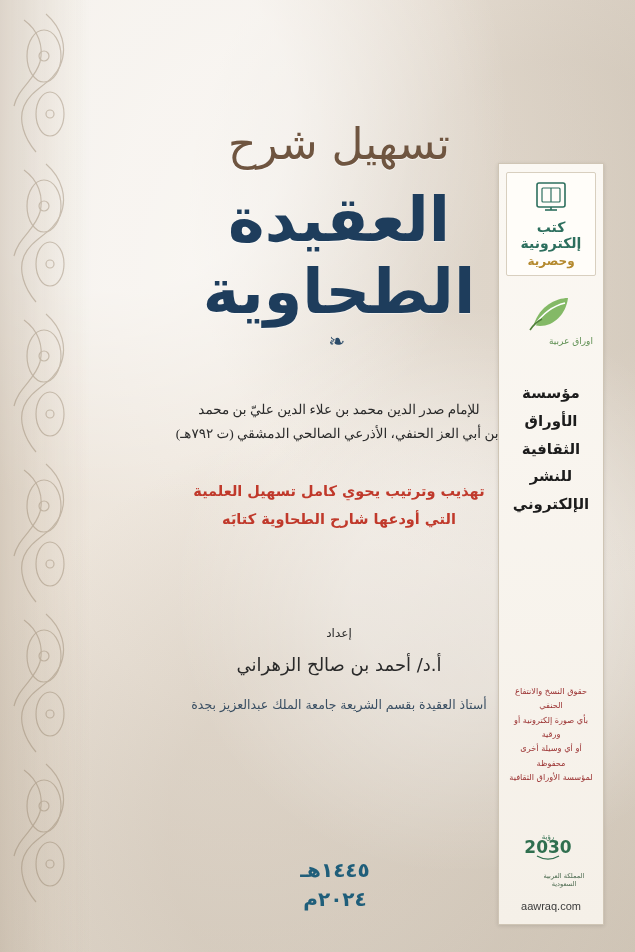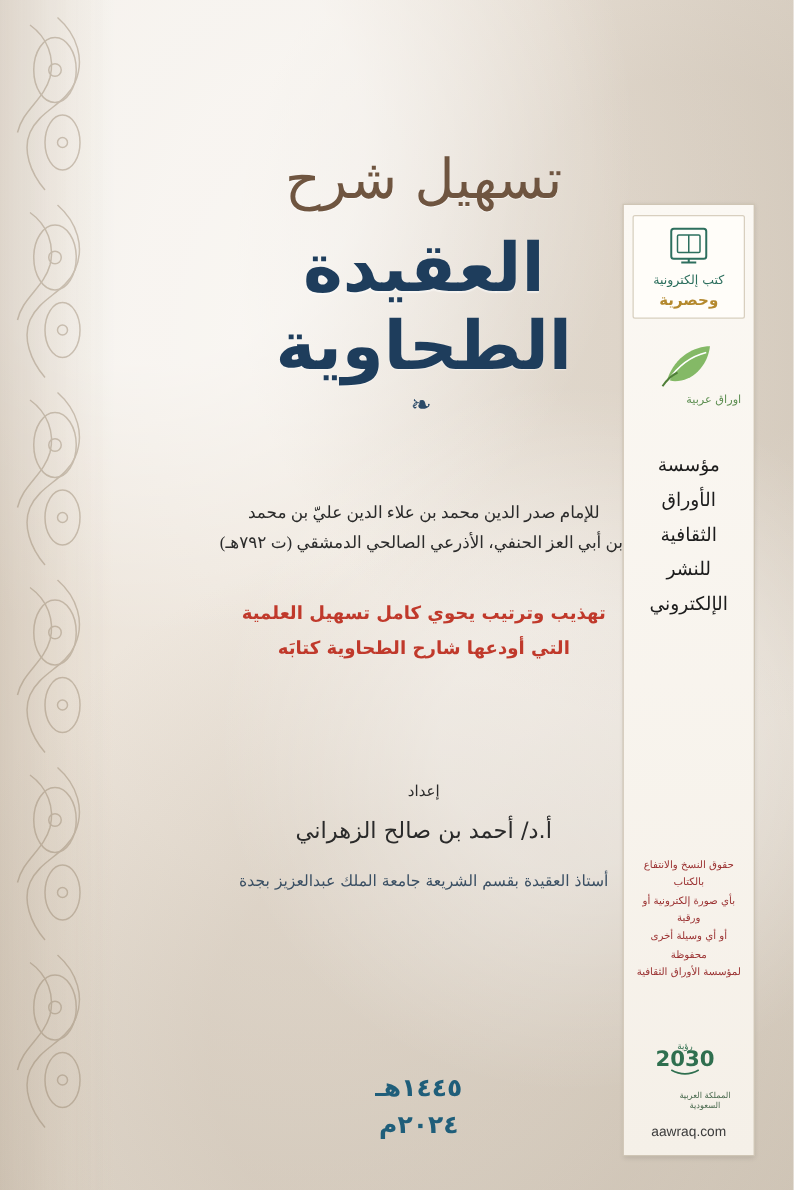--- a/index.html
+++ b/index.html
@@ -68,21 +68,21 @@
     font-family: "DejaVu Sans", sans-serif;
     font-size: 44px;
     color: #6f5540;
     letter-spacing: 1px;
     line-height: 1.1;
     text-shadow: 0 1px 0 rgba(255,255,255,.55);
   }
   .title-main {
     margin-top: 16px;
     font-family: "DejaVu Sans", sans-serif;
-    font-size: 54px;
+    font-size: 62px;
     font-weight: bold;
     color: #1e3d5c;
     line-height: 1.15;
     text-shadow: 0 1px 1px rgba(255,255,255,.5);
   }
   .title-flourish {
     margin-top: 2px;
     font-size: 20px;
     color: #2b4a68;
     letter-spacing: 4px;
@@ -169,23 +169,23 @@
     background: #fffdf9;
     padding: 6px 2px 7px 2px;
     border-radius: 2px;
   }
   .badge .glyph-box {
     width: 38px;
     height: 36px;
     margin: 0 auto 4px auto;
   }
   .badge .l1 {
-    font-size: 10px;
+    font-size: 14px;
     color: #2d6f5e;
-    font-weight: normal;
+    font-weight: bold;
     letter-spacing: .2px;
   }
   .badge .l2 {
     margin-top: 3px;
     font-size: 12px;
     color: #b4892e;
     font-weight: bold;
   }
 
   .logo-block {
@@ -200,21 +200,21 @@
     margin-top: 2px;
     font-size: 9px;
     color: #5e8f52;
     letter-spacing: .3px;
     padding-left: 40px;
   }
 
   .pub-name {
     margin-top: 34px;
     font-size: 15px;
-    font-weight: normal;
+    font-weight: bold;
     color: #1c1c1c;
     line-height: 1.85;
     letter-spacing: .5px;
   }
 
   .rights {
     position: absolute;
     left: 0;
     right: 0;
     top: 520px;
@@ -376,21 +376,21 @@
 
     <div class="pub-name">
       <div>مؤسسة</div>
       <div>الأوراق</div>
       <div>الثقافية</div>
       <div>للنشر</div>
       <div>الإلكتروني</div>
     </div>
 
     <div class="rights">
-      <div>حقوق النسخ والانتفاع بالكتاب</div>
+      <div>حقوق النسخ والانتفاع الحنفي</div>
       <div>بأي صورة إلكترونية أو ورقية</div>
       <div>أو أي وسيلة أخرى محفوظة</div>
       <div>لمؤسسة الأوراق الثقافية</div>
     </div>
 
     <div class="vision">
       <div class="v-mark">
         <svg viewBox="0 0 74 42" width="74" height="42">
           <text x="37" y="24" text-anchor="middle" font-family="DejaVu Sans, sans-serif" font-size="17" font-weight="bold" fill="#2f6f4f">2030</text>
           <path d="M26 27c7 4 15 4 22 0" fill="none" stroke="#2f6f4f" stroke-width="1.3"></path>

